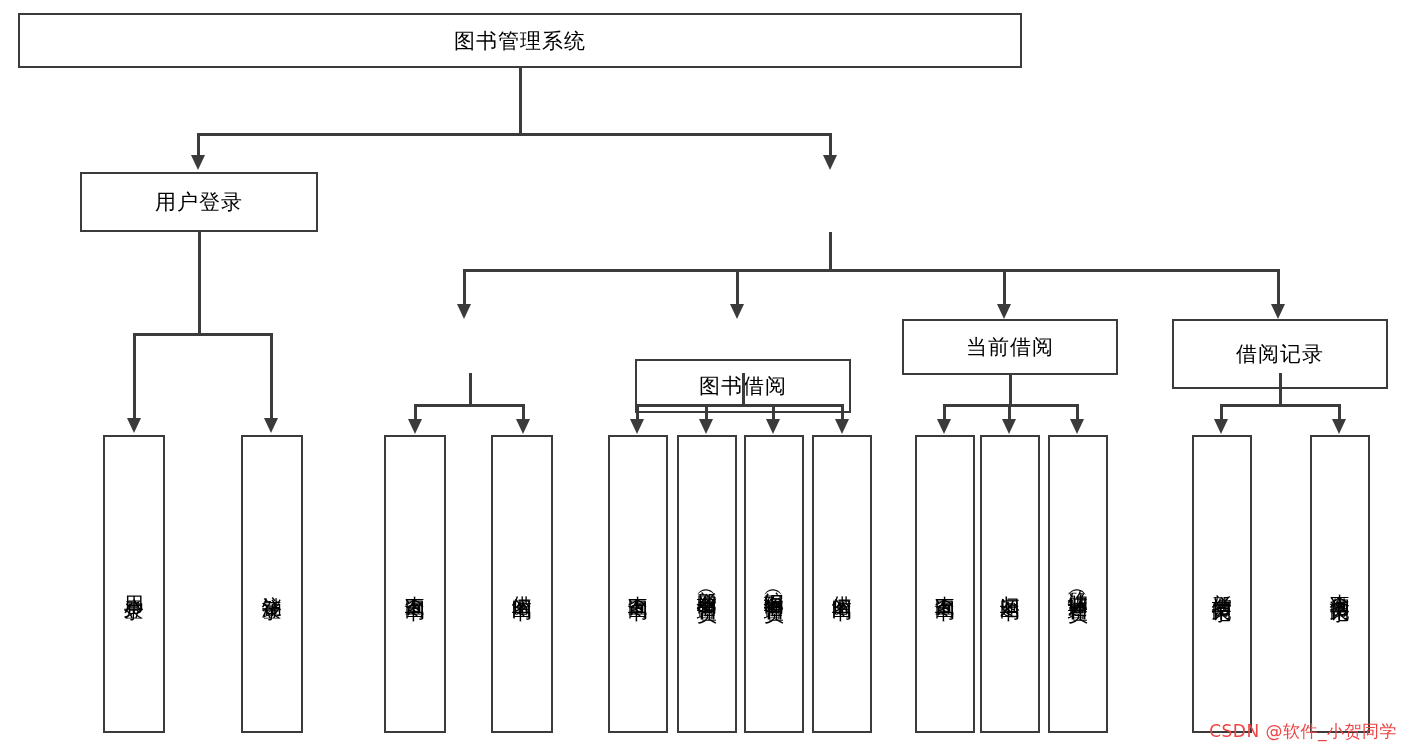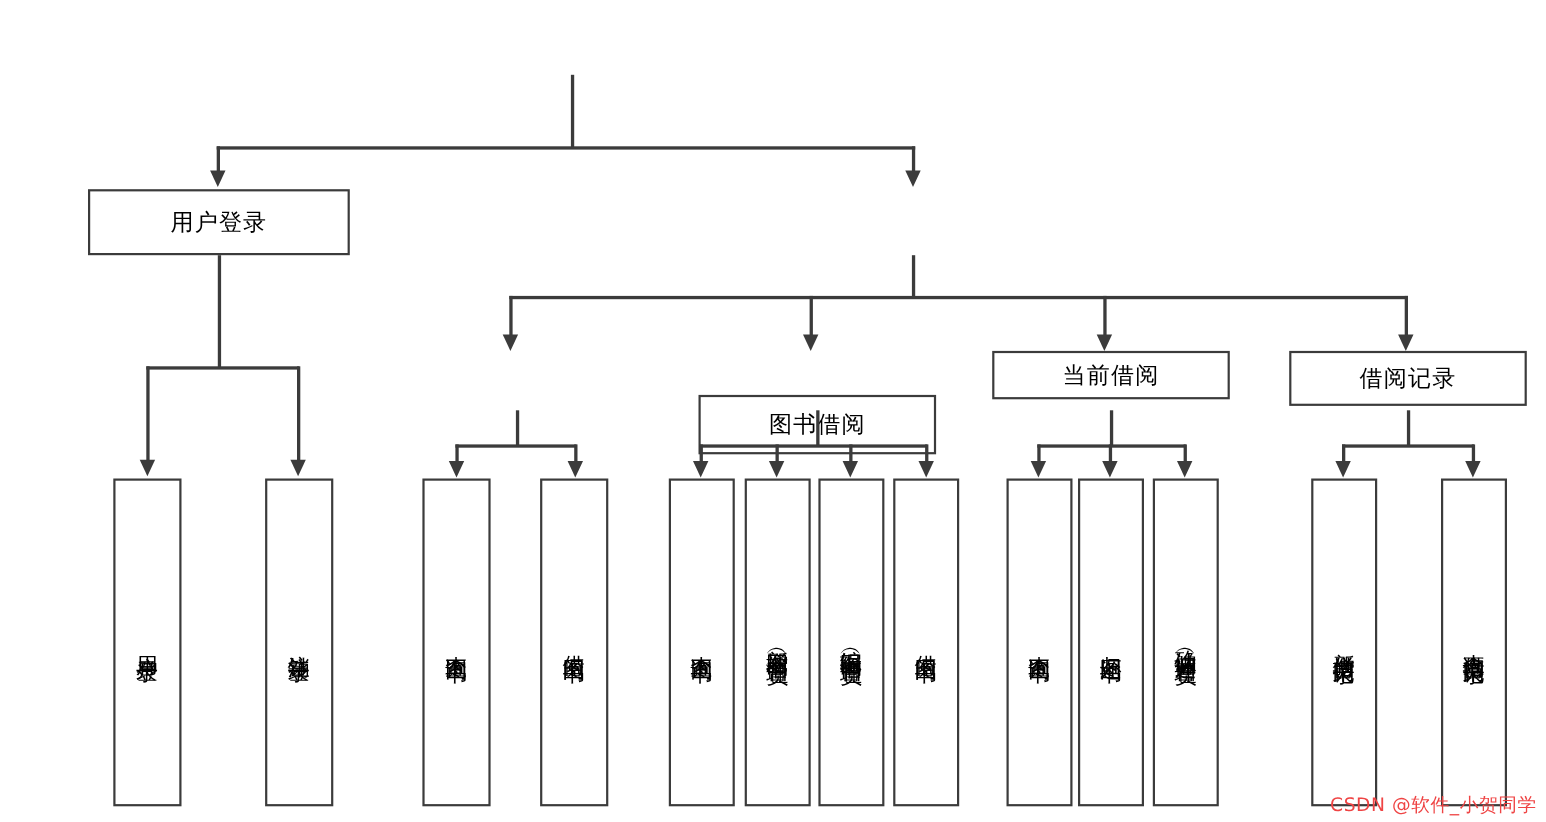--- a/index.html
+++ b/index.html
@@ -16,20 +16,23 @@
 
   .arrow{position:absolute;width:0;height:0;border-left:7px solid transparent;border-right:7px solid transparent;border-top:15px solid #3b3b3b;}
 
   #watermark{position:absolute;right:8px;bottom:4px;font-size:17px;color:#ef4444;letter-spacing:0.5px;white-space:nowrap;}
 </style>
 </head>
 <body>
 
 <div id="canvas">
 
+  <div class="node h" style="left:18px;top:13px;width:1004px;height:55px;">
+    <span>图书管理系统</span>
+  </div>
 
   <div class="vline" style="left:519px;top:68px;height:66px;"></div>
 
   <div class="hline" style="left:197px;top:133px;width:635px;"></div>
 
   <div class="vline" style="left:197px;top:133px;height:24px;"></div>
   <div class="arrow" style="left:191px;top:155px;"></div>
 
   <div class="vline" style="left:829px;top:133px;height:24px;"></div>
   <div class="arrow" style="left:823px;top:155px;"></div>
@@ -53,24 +56,24 @@
   <div class="vline" style="left:736px;top:269px;height:37px;"></div>
   <div class="arrow" style="left:730px;top:304px;"></div>
   <div class="vline" style="left:1003px;top:269px;height:37px;"></div>
   <div class="arrow" style="left:997px;top:304px;"></div>
   <div class="vline" style="left:1277px;top:269px;height:37px;"></div>
   <div class="arrow" style="left:1271px;top:304px;"></div>
 
   <div class="node h" style="left:635px;top:319px;width:216px;height:54px;margin-top:40px;">
     <span>图书借阅</span>
   </div>
-  <div class="node h" style="left:902px;top:319px;width:216px;height:44px;">
+  <div class="node h" style="left:902px;top:319px;width:216px;height:56px;">
     <span>当前借阅</span>
   </div>
-  <div class="node h" style="left:1172px;top:319px;width:216px;height:50px;">
+  <div class="node h" style="left:1172px;top:319px;width:216px;height:70px;">
     <span>借阅记录</span>
   </div>
 
   <div class="vline" style="left:469px;top:373px;height:33px;"></div>
   <div class="hline" style="left:414px;top:404px;width:110px;"></div>
   <div class="vline" style="left:414px;top:404px;height:17px;"></div>
   <div class="arrow" style="left:408px;top:419px;"></div>
   <div class="vline" style="left:522px;top:404px;height:17px;"></div>
   <div class="arrow" style="left:516px;top:419px;"></div>
 

